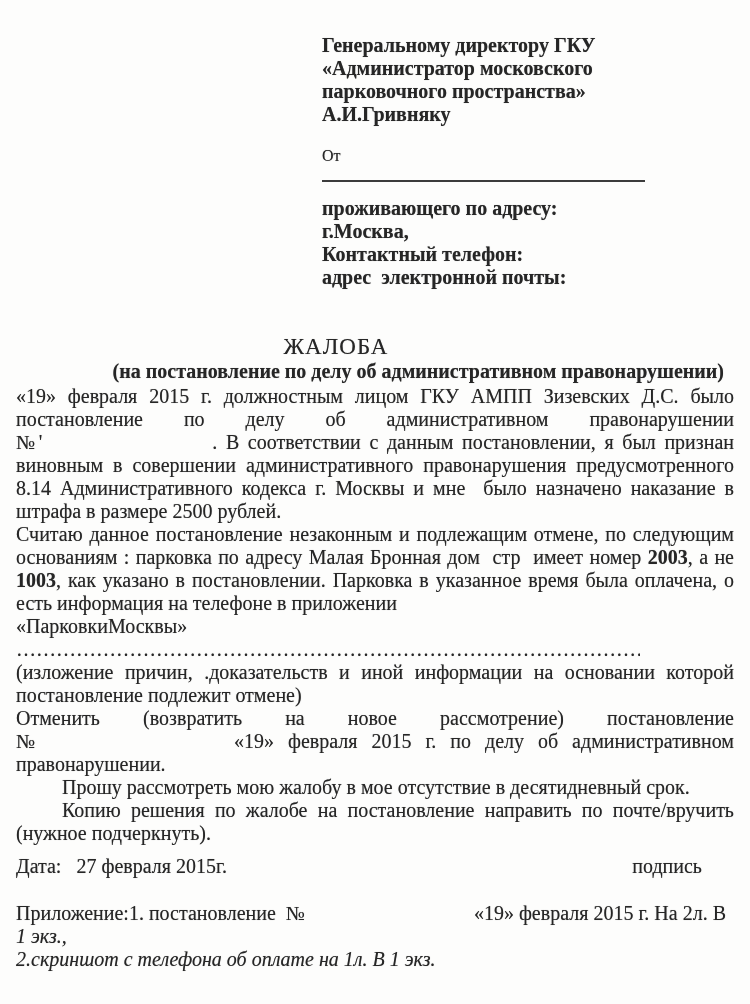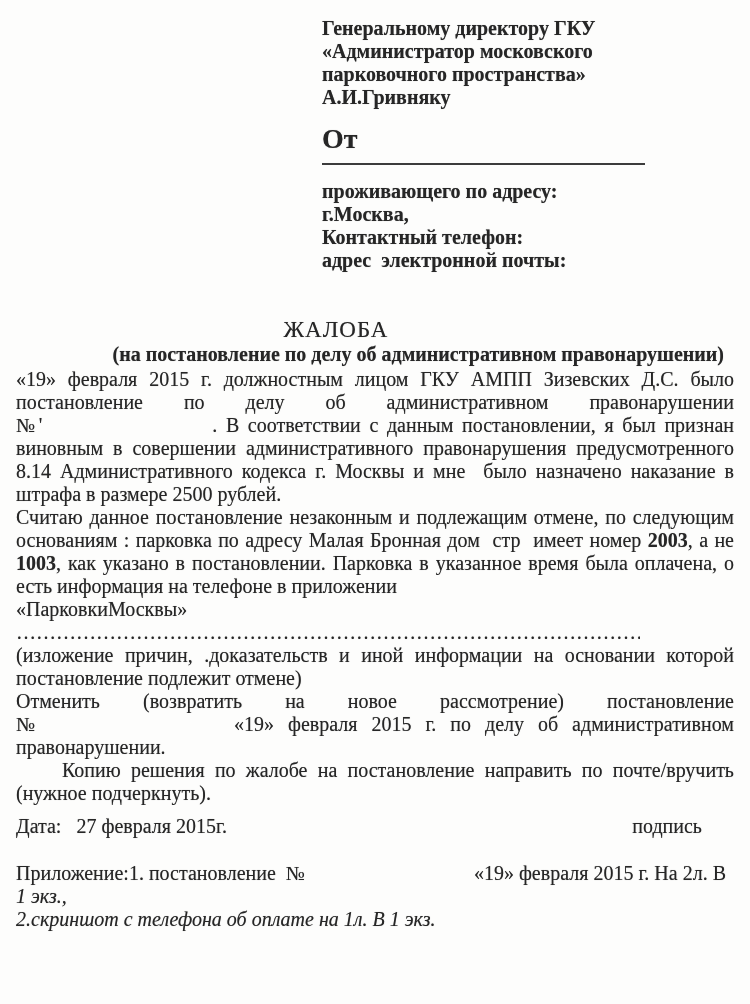--- a/index.html
+++ b/index.html
@@ -5,26 +5,26 @@
   html,body{margin:0;padding:0;background:#e8e8e8;}
   .page{
     position:relative;
     width:750px;height:1004px;
     margin:0 auto;
     background:#fdfdfc;
     font-family:"Liberation Serif","DejaVu Serif",serif;
     color:#262626;
     overflow:hidden;
     box-sizing:border-box;
-    padding:17px 16px 0 16px;
+    padding:34px 16px 0 16px;
     text-shadow:0 0 0.7px rgba(55,55,55,.55);
   }
   
   .recipient{margin-left:306px;font-weight:bold;font-size:20px;line-height:23px;}
-  .from-label{margin:18px 0 0 306px;font-weight:bold;font-size:28px;line-height:23px;}
+  .from-label{margin:18px 0 0 306px;font-weight:normal;font-size:16px;line-height:23px;}
   .from-underline{margin:13px 0 0 306px;width:323px;height:0;border-bottom:2.5px solid #3c3c3c;}
   .sender{margin:15px 0 0 306px;font-weight:bold;font-size:20px;line-height:23px;}
   .sender div{margin-bottom:0;}
   
   .title-wrap{margin-top:46px;text-align:center;font-size:23px;font-weight:normal;line-height:24px;}
   .title-wrap .t{display:inline-block;transform:translateX(-39px);letter-spacing:1px;}
   .subtitle{text-align:right;font-weight:bold;font-size:20px;line-height:24px;transform:translateX(-10px);}
   
   .body{margin-top:2px;font-size:20px;line-height:23px;}
   .line{white-space:normal;overflow:hidden;height:23px;}
@@ -77,20 +77,21 @@
       <div class="line jl"><span>основаниям : парковка по адресу Малая Бронная дом &nbsp;стр &nbsp;имеет номер </span><span class="b">2003</span><span>, а не</span></div>
       <div class="line jl"><span class="b">1003</span><span>, как указано в постановлении. Парковка в указанное время была оплачена, о чем</span></div>
       <div class="line">есть информация на телефоне в приложении</div>
       <div class="line"><span>«ПарковкиМосквы»</span></div>
       <div class="line"><span class="dots" style="width: 624px;">……………………………………………………………………………………………………………………………………………………………………………………………………………………</span></div>
       <div class="line jl">(изложение причин, .доказательств и иной информации на основании которой</div>
       <div class="line">постановление подлежит отмене)</div>
       <div class="line jl">Отменить (возвратить на новое рассмотрение) постановление</div>
       <div class="line jl"><span>№</span><span class="gap" style="width: 190px;"></span><span>«19» февраля 2015 г. по делу об административном</span></div>
       <div class="line">правонарушении.</div>
+      <div class="line ind">Прошу рассмотреть мою жалобу в мое отсутствие в десятидневный срок.</div>
       <div class="line jl ind">Копию решения по жалобе на постановление направить по почте/вручить лично</div>
       <div class="line">(нужное подчеркнуть).</div>
     </div>
 
   <div class="row date-row">
     <span>Дата: &nbsp; 27 февраля 2015г.</span>
     <span class="sig">подпись</span>
   </div>
 
   <div class="row attach-row">

